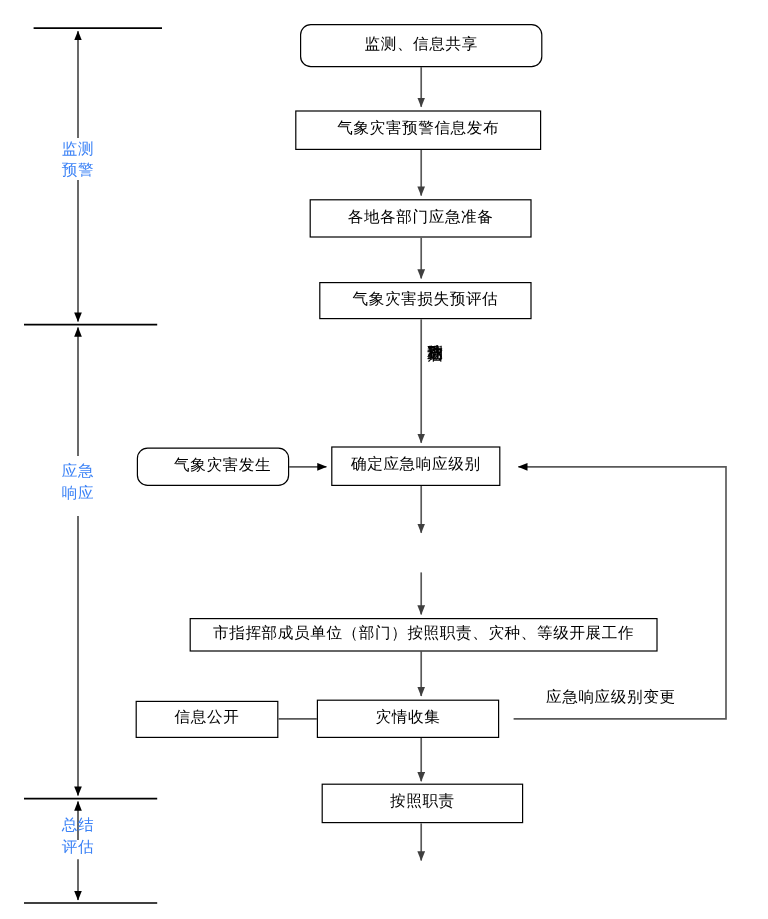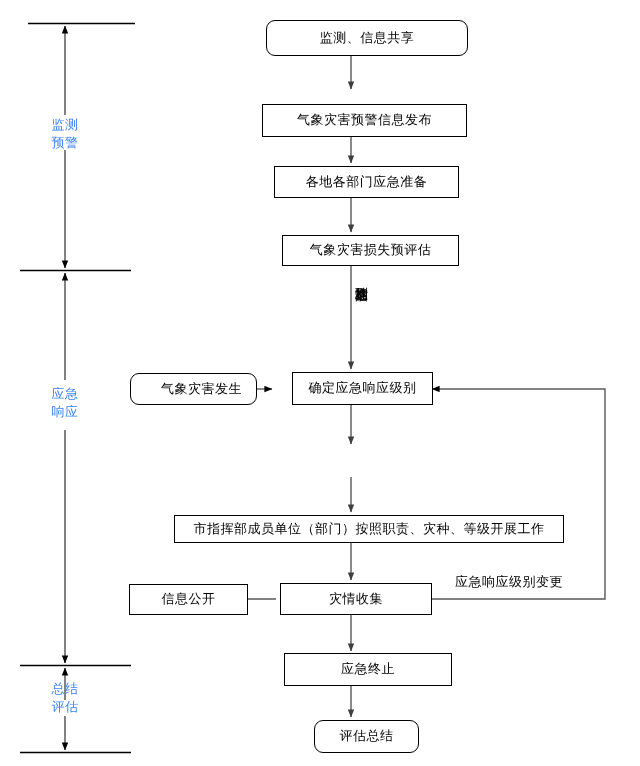--- a/index.html
+++ b/index.html
@@ -31,21 +31,20 @@
     background: #ffffff;
     display: flex;
     align-items: center;
     justify-content: center;
     text-align: center;
     color: #000000;
     font-size: 13px;
     line-height: 1.1;
     letter-spacing: 0.5px;
     white-space: nowrap;
-    margin-left: 16px;
   }
   .node.rounded {
     border-radius: 9px;
   }
   .axis-label {
     position: absolute;
     color: #3b82f6;
     font-size: 13px;
     line-height: 1.35;
     text-align: center;
@@ -118,38 +117,37 @@
 
   <div class="axis-label" style="left:32px; top:116px; width:66px;">监测
 预警</div>
   <div class="axis-label" style="left:32px; top:385px; width:66px;">应急
 响应</div>
   <div class="axis-label" style="left:32px; top:680px; width:66px;">总结
 评估</div>
 
   <div class="node rounded" style="left:250px; top:20px; width:202px; height:36px;">监测、信息共享</div>
 
-  <div class="node" style="left:246px; top:104px; width:205px; height:33px;">气象灾害预警信息发布</div>
+  <div class="node" style="left:246px; top:92px; width:205px; height:33px;">气象灾害预警信息发布</div>
 
   <div class="node" style="left:258px; top:166px; width:185px; height:32px;">各地各部门应急准备</div>
 
   <div class="node" style="left:266px; top:235px; width:177px; height:31px;">气象灾害损失预评估</div>
 
   <div class="node rounded" style="left:114px; top:373px; width:127px; height:32px;padding-left:16px;">气象灾害发生</div>
 
   <div class="node" style="left:276px; top:372px; width:141px; height:33px;">确定应急响应级别</div>
 
 
   <div class="node" style="left:158px; top:515px; width:390px; height:28px;">市指挥部成员单位（部门）按照职责、灾种、等级开展工作</div>
 
   <div class="node" style="left:113px; top:584px; width:119px; height:31px;">信息公开</div>
 
   <div class="node" style="left:264px; top:583px; width:152px; height:32px;">灾情收集</div>
 
-  <div class="node" style="left:268px; top:653px; width:168px; height:33px;">应急终止</div>
+  <div class="node" style="left:268px; top:653px; width:168px; height:33px;">按照职责</div>
 
-  <div class="node rounded" style="left:298px; top:720px; width:105px; height:33px;">评估总结</div>
 
   <div class="edge-label vertical" style="left:355px; top:277px;">达到启动标准</div>
 
   <div class="edge-label" style="left:455px; top:575px;">应急响应级别变更</div>
 
 </div>
 
 </body></html>

